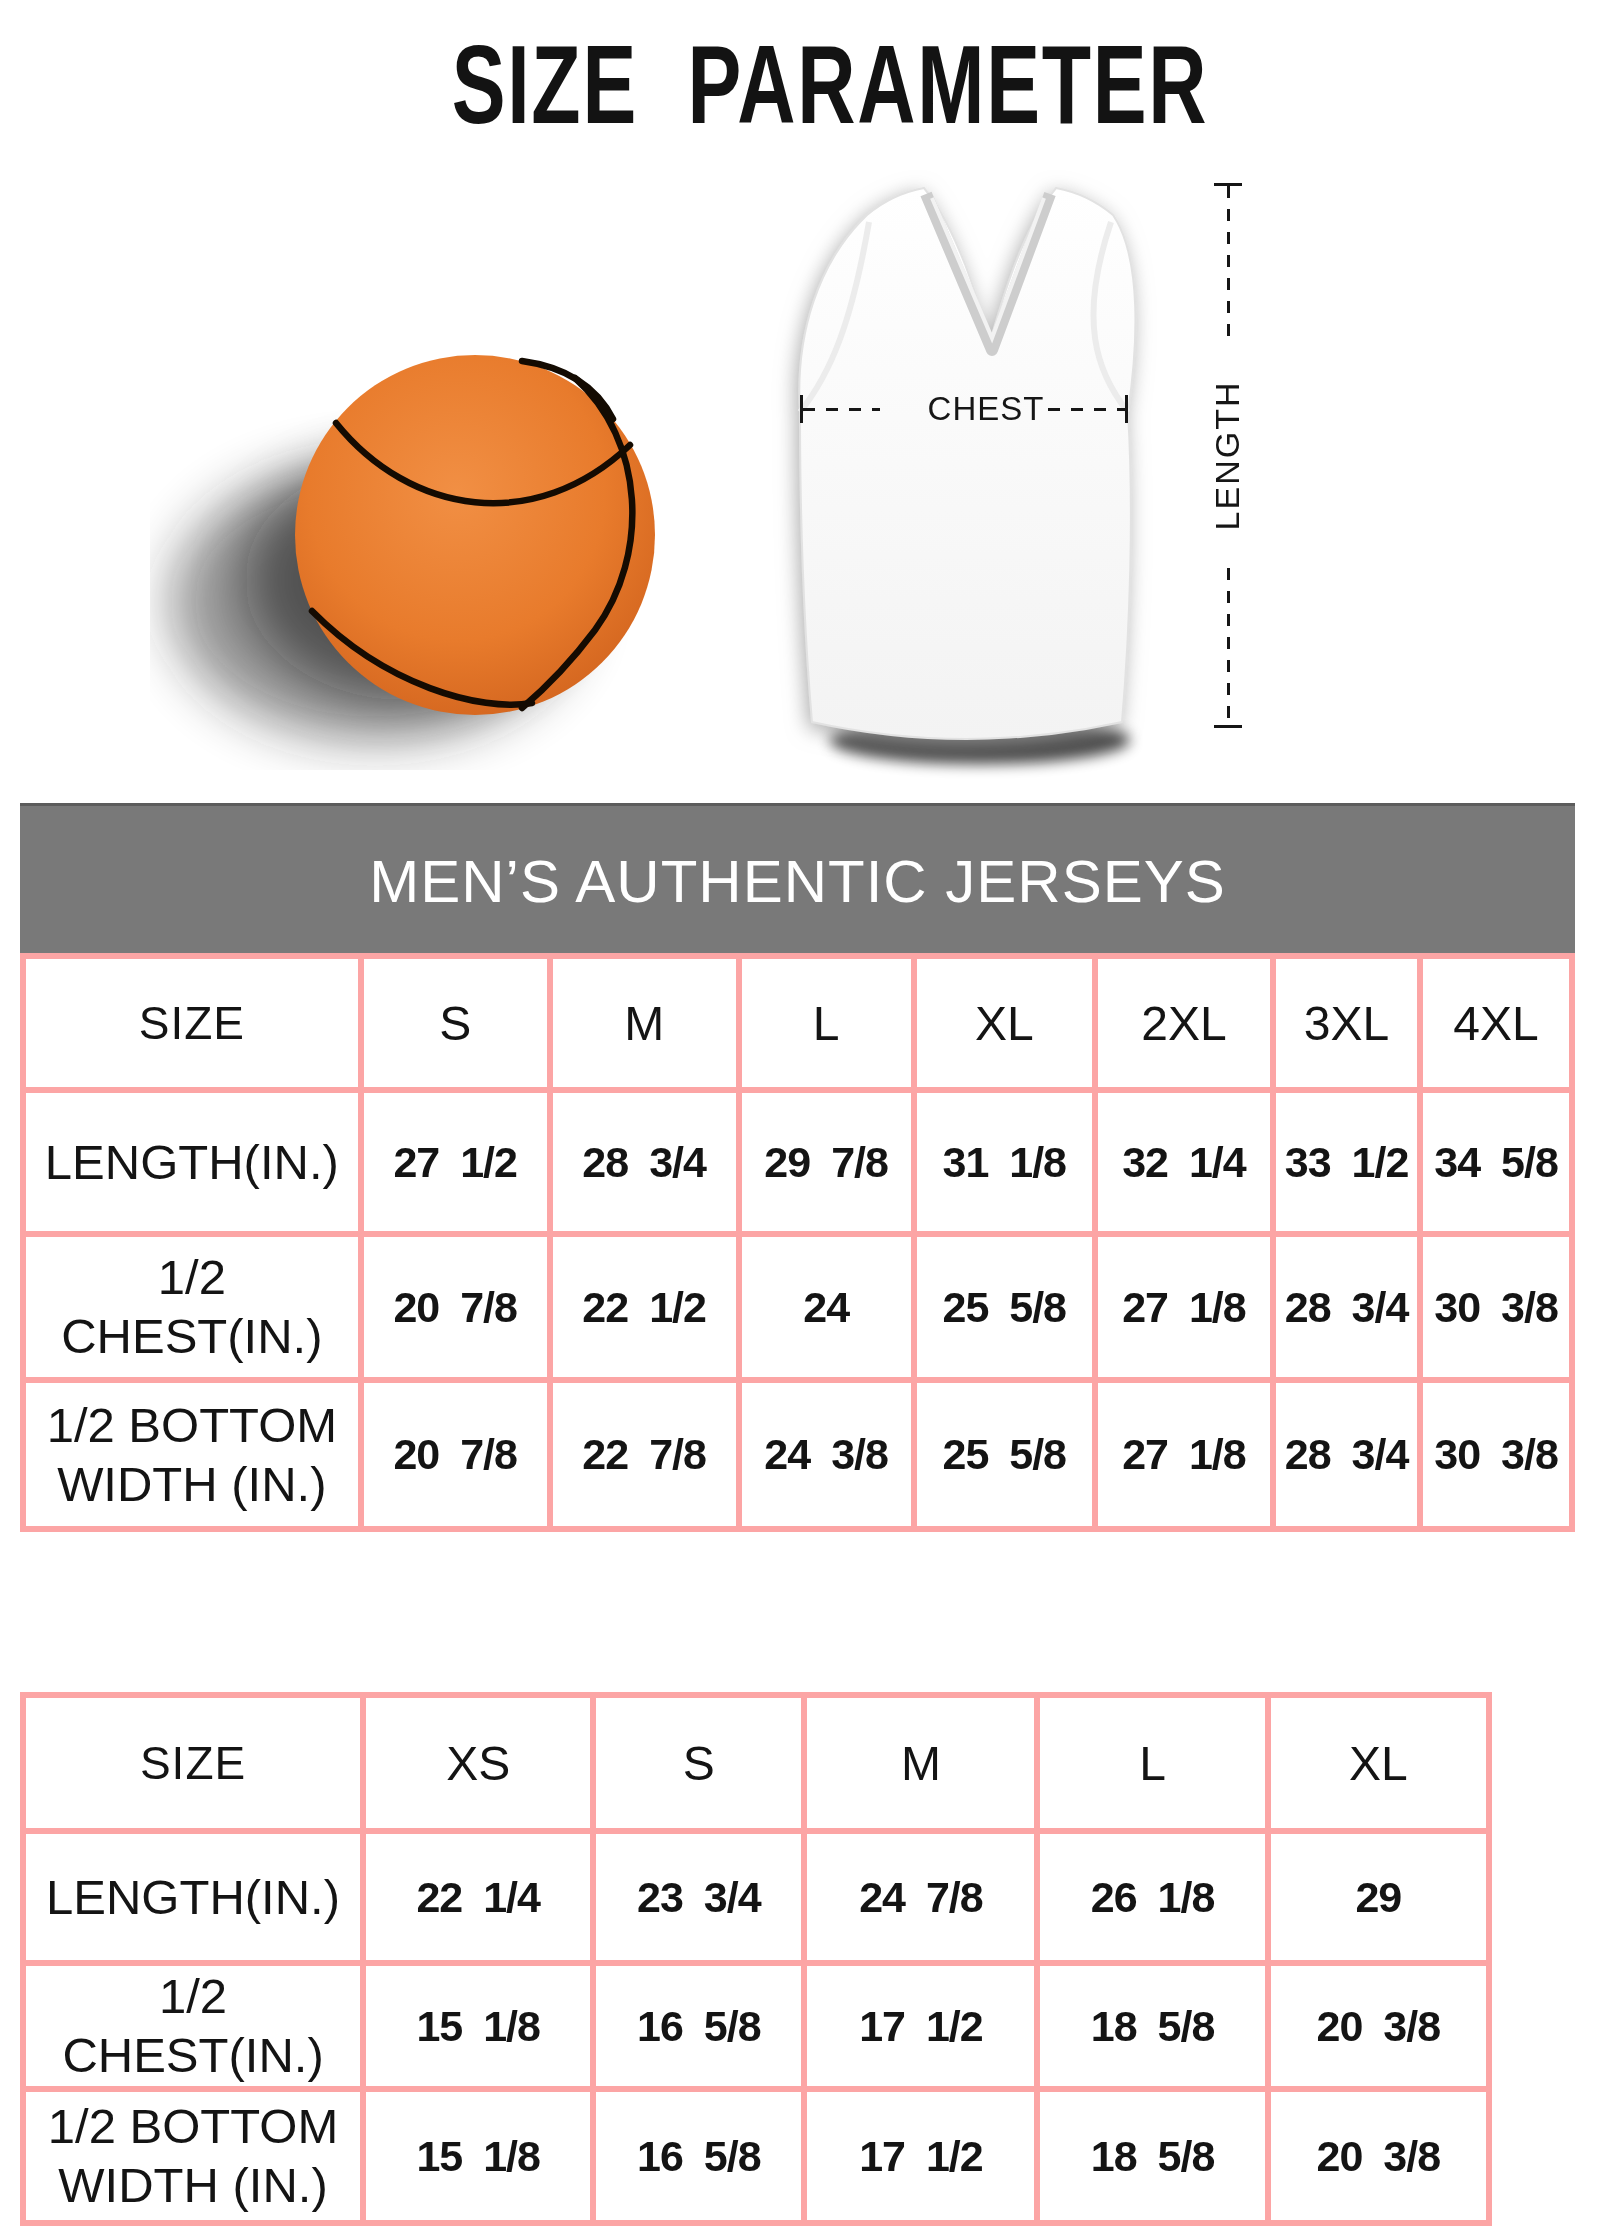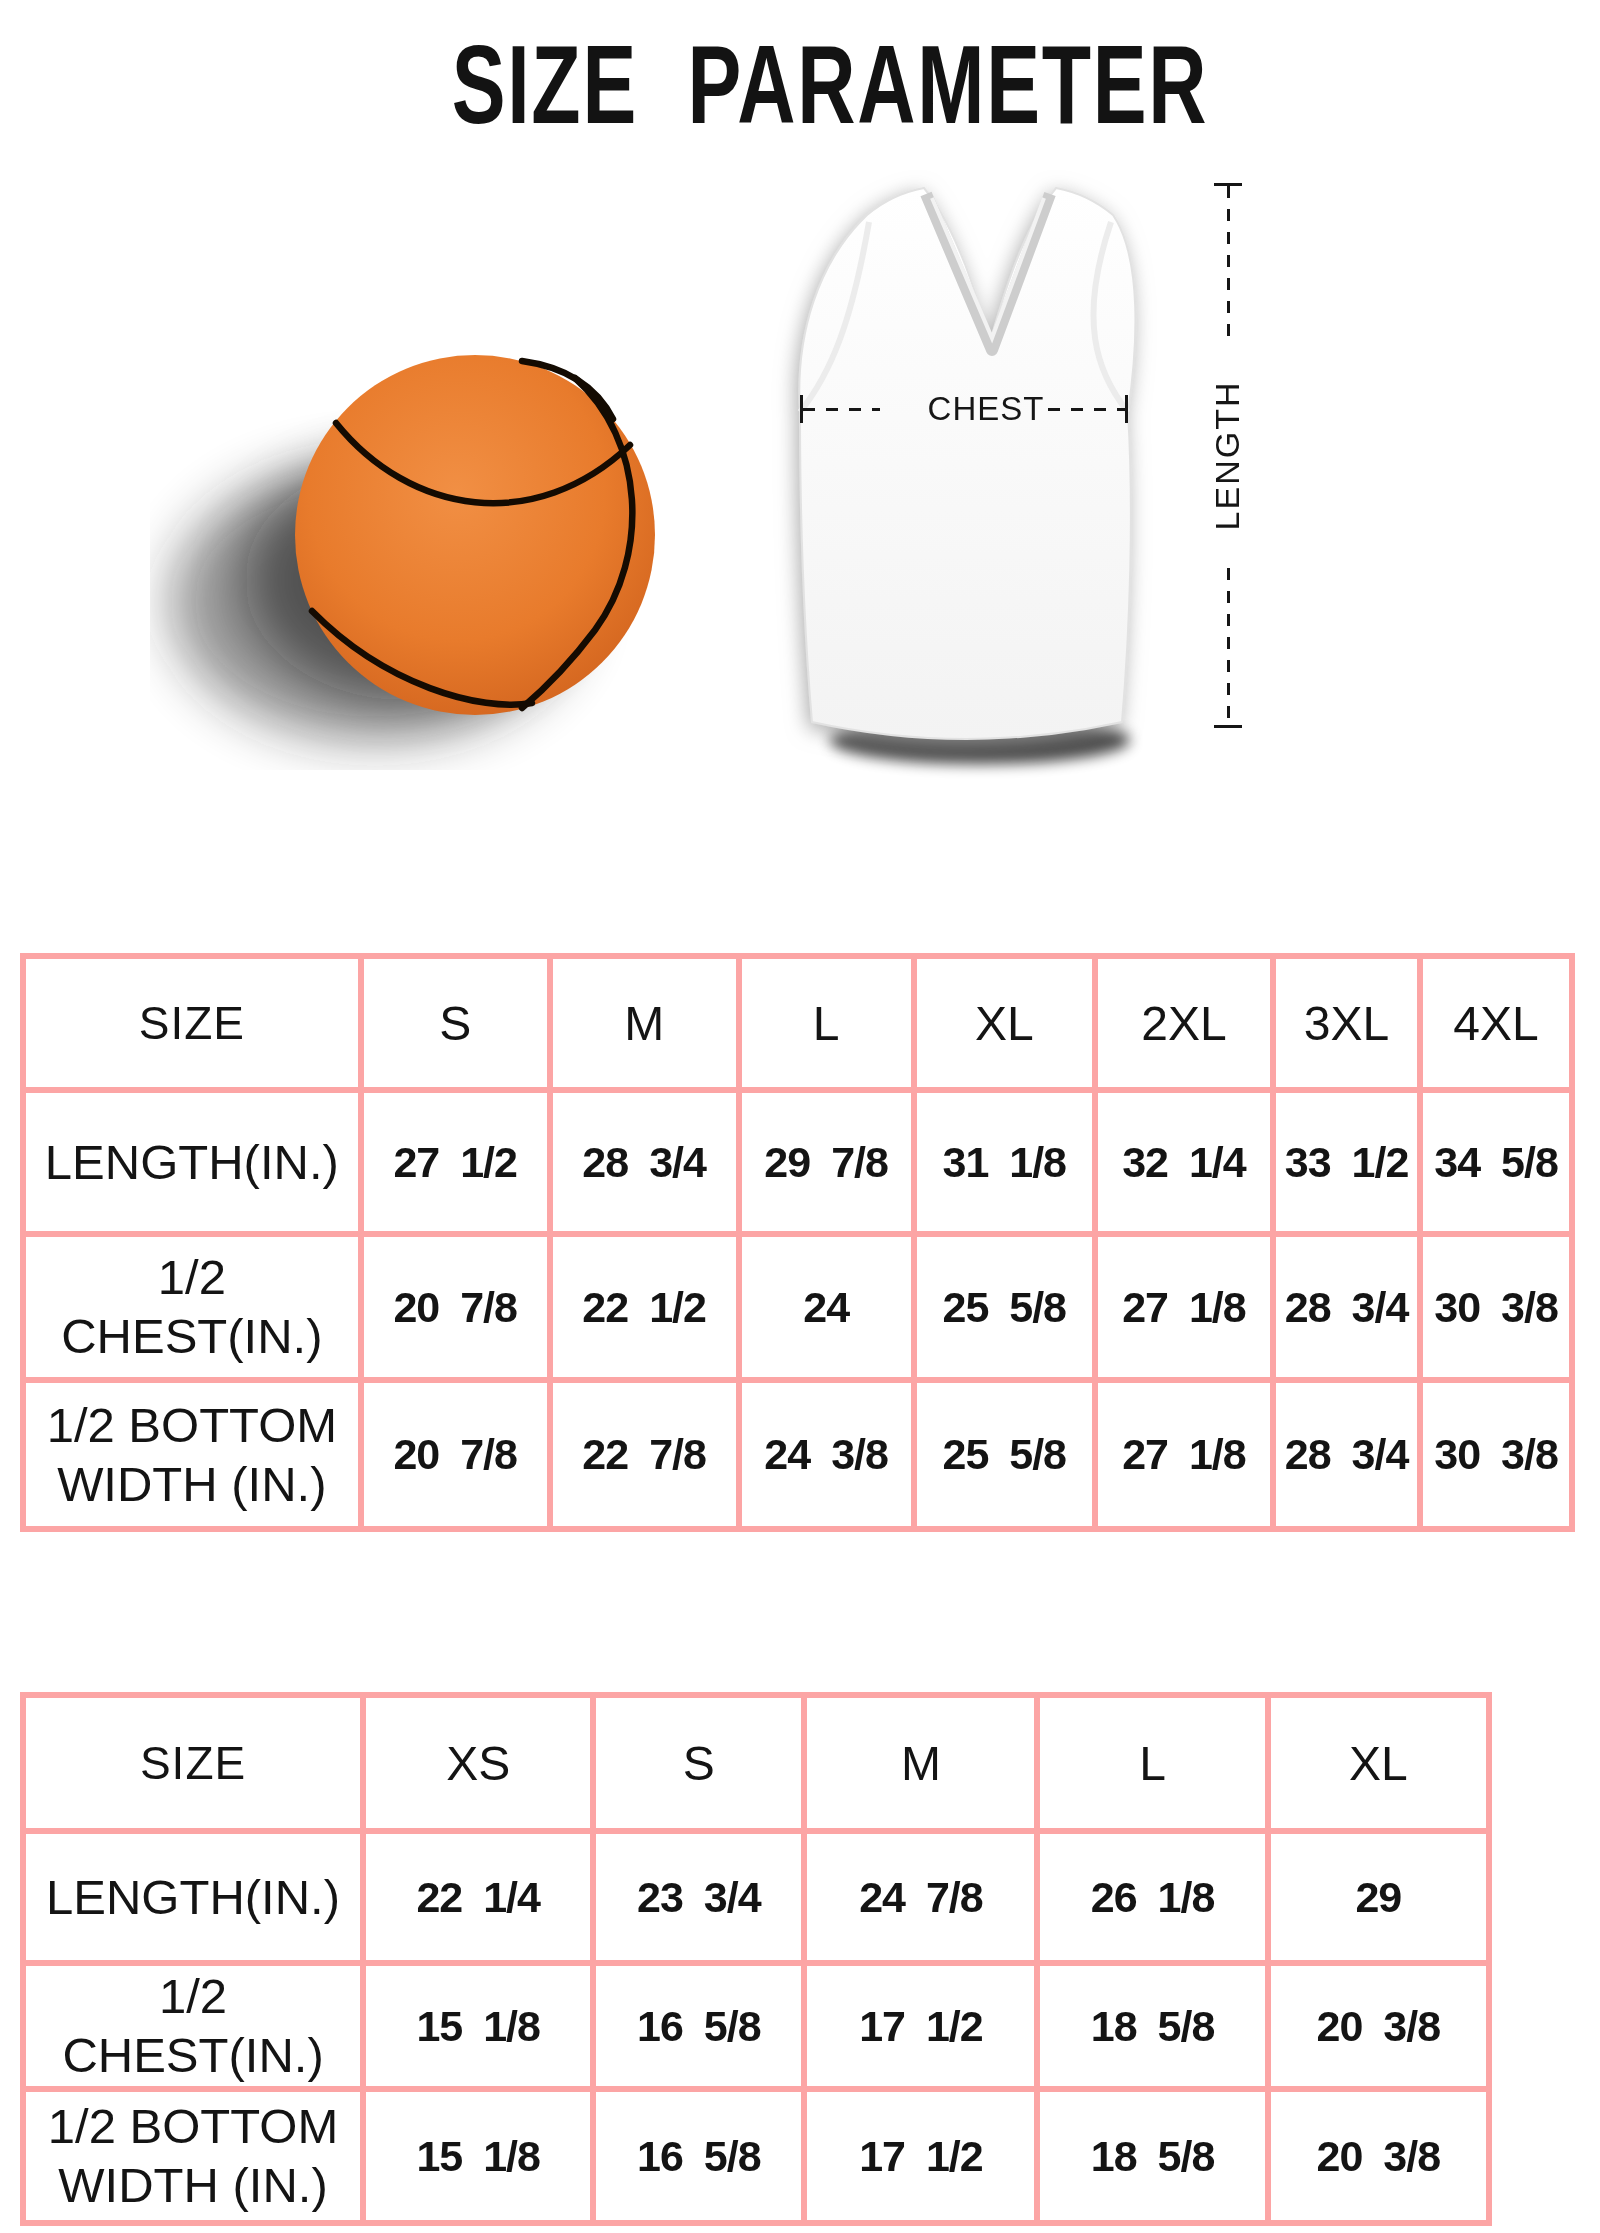--- a/index.html
+++ b/index.html
@@ -117,20 +117,23 @@
   <div class="length-line">
     <span class="tick-h"></span>
     <span class="dash-v"></span>
     <span class="length-label-wrap">
       <span class="length-label">LENGTH</span>
     </span>
     <span class="dash-v"></span>
     <span class="tick-h"></span>
   </div>
 
+  <div class="band band-mens">
+    <span class="band-title">MEN’S AUTHENTIC JERSEYS</span>
+  </div>
 
   <table class="size-table mens-table">
     <colgroup>
       <col style="width:21.8%">
         <col style="width:12.2%">
         <col style="width:12.2%">
         <col style="width:11.3%">
       <col style="width:11.7%">
         <col style="width:11.5%">
         <col style="width:9.5%">

